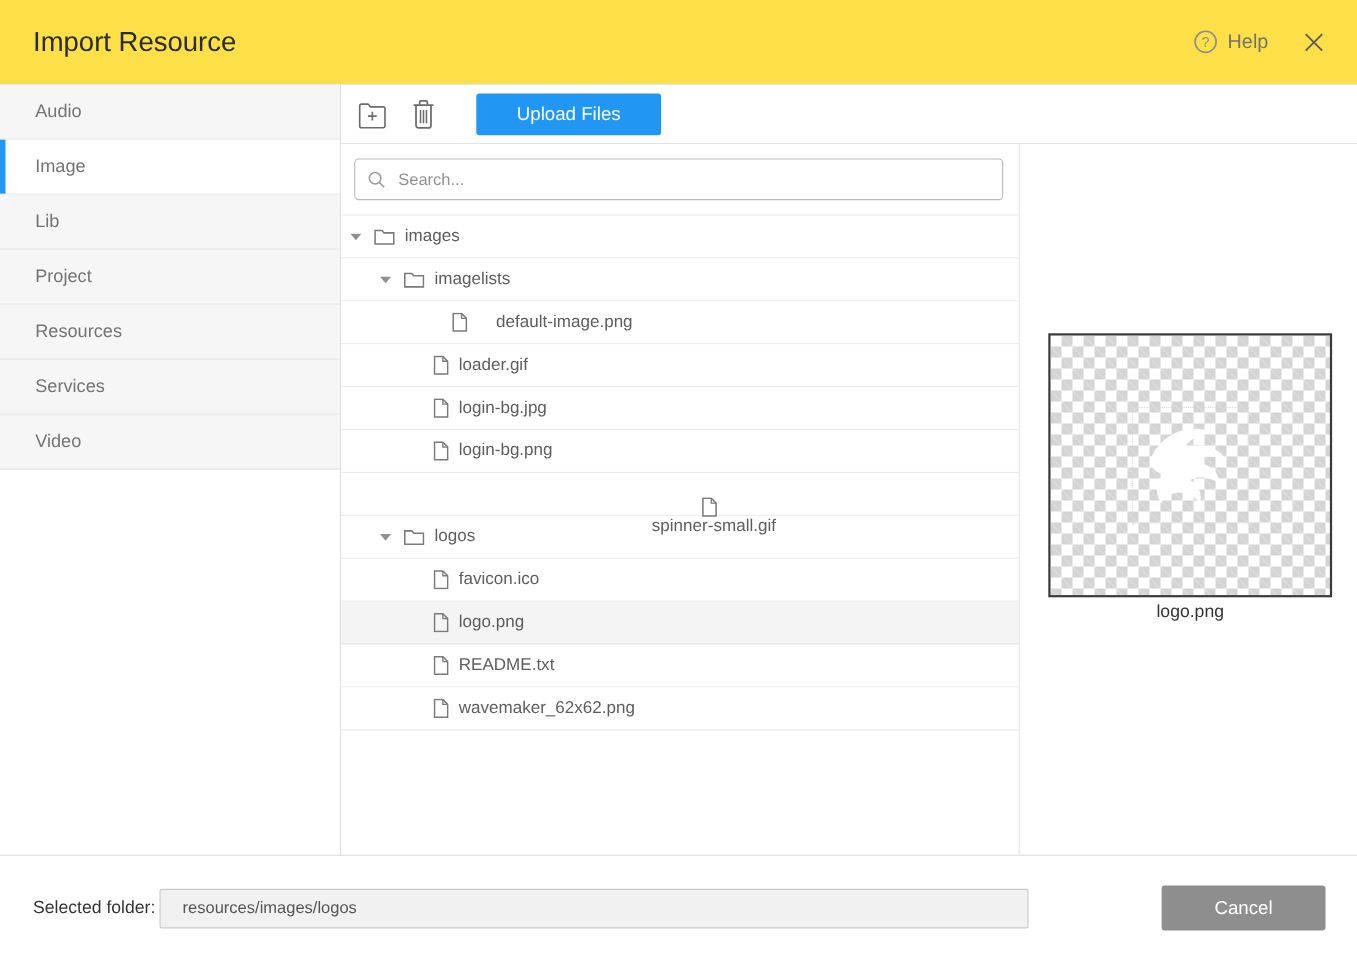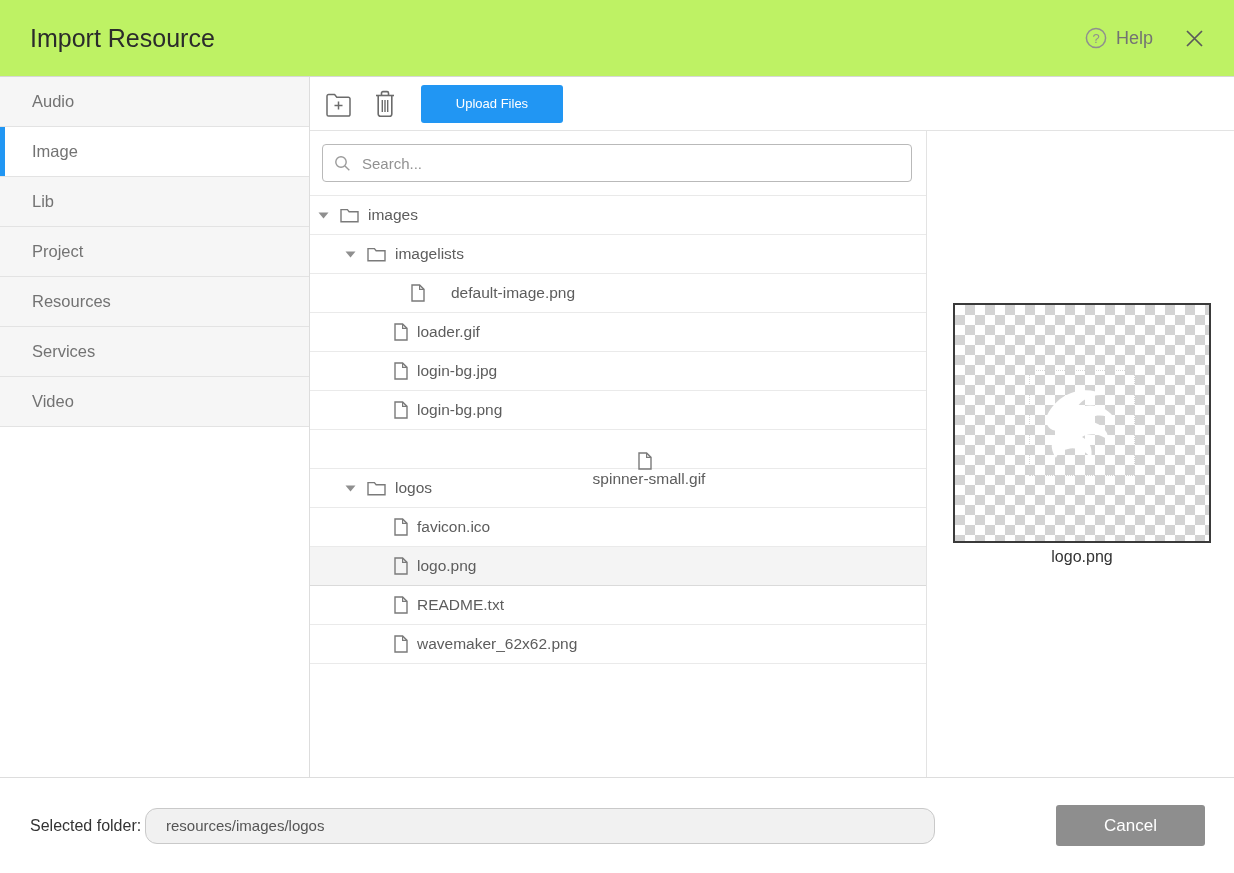--- a/index.html
+++ b/index.html
@@ -4,43 +4,43 @@
 <style>
   html,body{margin:0;padding:0;}
   body{
     width:1234px;height:873px;overflow:hidden;background:#fff;
     font-family:"Liberation Sans",sans-serif;
     -webkit-font-smoothing:antialiased;
   }
   .dialog{width:1234px;height:873px;display:flex;flex-direction:column;}
 
   
-  .hdr{height:77px;flex:0 0 77px;background:#bef264;border-bottom:1px solid #d7d7d7;
+  .hdr{height:77px;flex:0 0 77px;background:#fde047;border-bottom:1px solid #d7d7d7;
        display:flex;align-items:center;padding:0 28px 0 30px;box-sizing:border-box;}
   .hdr-title{font-size:25px;color:#2b2b2b;font-weight:400;}
   .hdr-right{margin-left:auto;display:flex;align-items:center;}
   .help{display:flex;align-items:center;gap:9px;color:#737373;font-size:18px;cursor:pointer;}
   .close-btn{margin-left:30px;background:none;border:none;padding:2px;cursor:pointer;display:flex;}
 
   
   .body-row{flex:1;display:flex;min-height:0;}
   .sidebar{width:309px;flex:0 0 309px;border-right:1px solid #dddddd;background:#fff;}
   .side-item{height:50px;box-sizing:border-box;display:flex;align-items:center;
              padding-left:32px;background:#f6f6f6;border-bottom:1px solid #e3e3e3;
              font-size:16.5px;color:#737373;position:relative;cursor:pointer;}
   .side-item.selected{background:#fff;}
   .side-item.selected::before{content:"";position:absolute;left:0;top:0;bottom:0;width:5px;background:var(--accent);}
 
   .main{flex:1;display:flex;flex-direction:column;min-width:0;}
   .toolbar{height:54px;flex:0 0 54px;box-sizing:border-box;background:#fff;
            border-bottom:1px solid #e3e3e3;display:flex;align-items:center;
            padding-left:12px;gap:16px;}
   .tool-btn{background:none;border:none;padding:2px;display:flex;cursor:pointer;}
-  .upload-btn{margin-left:6px;width:142px;height:38px;background:var(--accent);color:#fff;
-              font-size:13px;border:none;border-radius:3px;cursor:pointer;
+  .upload-btn{margin-left:18px;width:168px;height:38px;background:var(--accent);color:#fff;
+              font-size:17px;border:none;border-radius:3px;cursor:pointer;
               font-family:"Liberation Sans",sans-serif;}
 
   .content{flex:1;display:flex;min-height:0;}
   .tree-panel{width:616px;flex:0 0 616px;display:flex;flex-direction:column;background:#fff;}
   .search-row{height:65px;flex:0 0 65px;box-sizing:border-box;border-bottom:1px solid #e9e9e9;
               display:flex;align-items:center;padding:0 14px 0 12px;}
   .search-box{flex:1;height:38px;box-sizing:border-box;border:1px solid #b9b9b9;border-radius:4px;
               display:flex;align-items:center;padding:0 10px 0 11px;gap:9px;background:#fff;}
   .search-box input{border:none;outline:none;flex:1;font-size:15px;color:#555;
                     font-family:"Liberation Sans",sans-serif;background:transparent;}
@@ -66,21 +66,21 @@
   .dotted-bounds{position:absolute;left:50%;top:50%;transform:translate(-50%,-50%);
                  width:104px;height:104px;border:1px dotted #d8d8d8;}
   .logo-art{position:absolute;left:50%;top:50%;transform:translate(-50%,-50%);}
   .caption{width:258px;text-align:center;margin-top:5px;font-size:16px;color:#333;}
 
   
   .ftr{height:96px;flex:0 0 96px;box-sizing:border-box;border-top:1px solid #dddddd;background:#fff;
        display:flex;align-items:center;padding:0 29px 0 30px;}
   .ftr-label{font-size:16px;color:#333;width:115px;flex:0 0 115px;}
   .path-input{width:790px;height:36px;box-sizing:border-box;background:#f1f1f1;
-              border:1px solid #c9c9c9;border-radius:12px;padding:0 20px;font-size:15px;color:#555;
+              border:1px solid #c9c9c9;border-radius:2px;padding:0 20px;font-size:15px;color:#555;
               font-family:"Liberation Sans",sans-serif;outline:none;}
   .cancel-btn{margin-left:auto;width:149px;height:41px;background:#8e8e8e;color:#fff;border:none;
               border-radius:3px;font-size:17px;cursor:pointer;font-family:"Liberation Sans",sans-serif;}
 </style>
 </head>
 <body>
 
 <div class="dialog">
 
   <div class="hdr">

